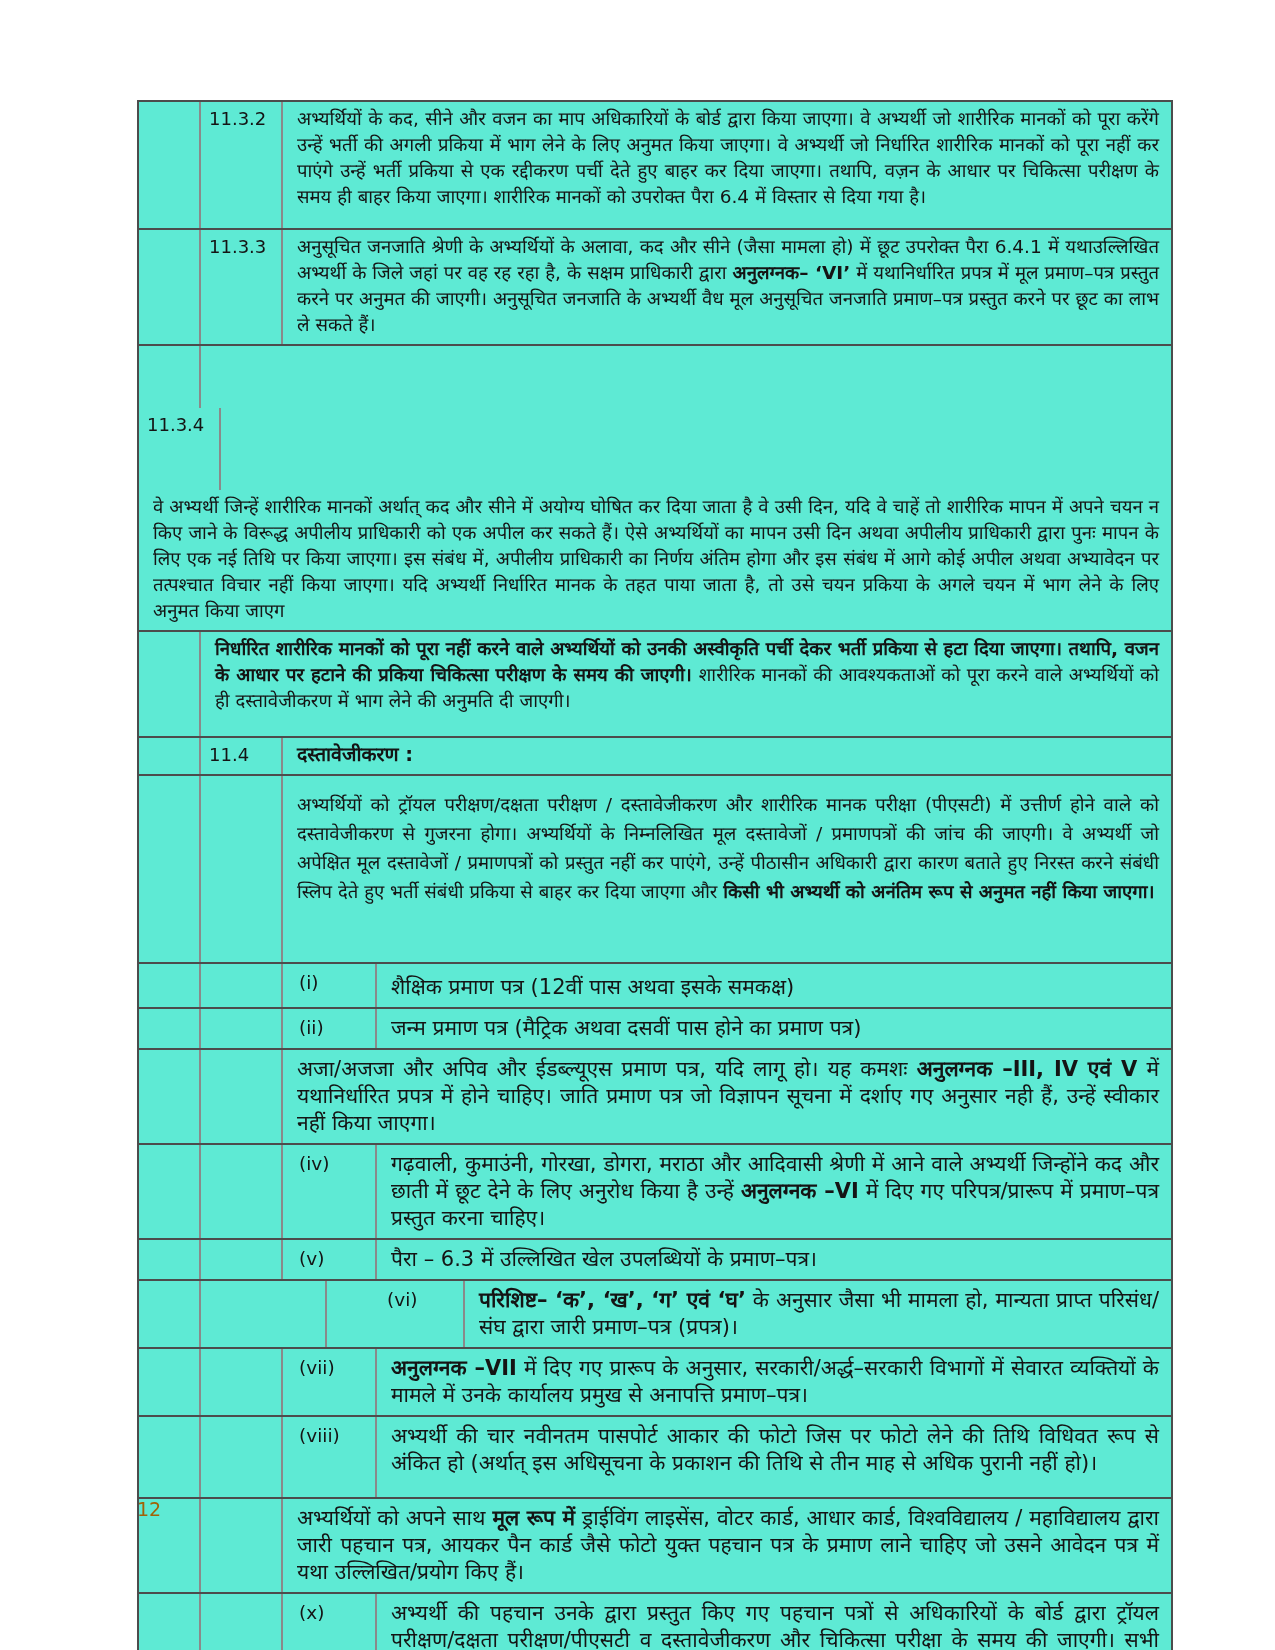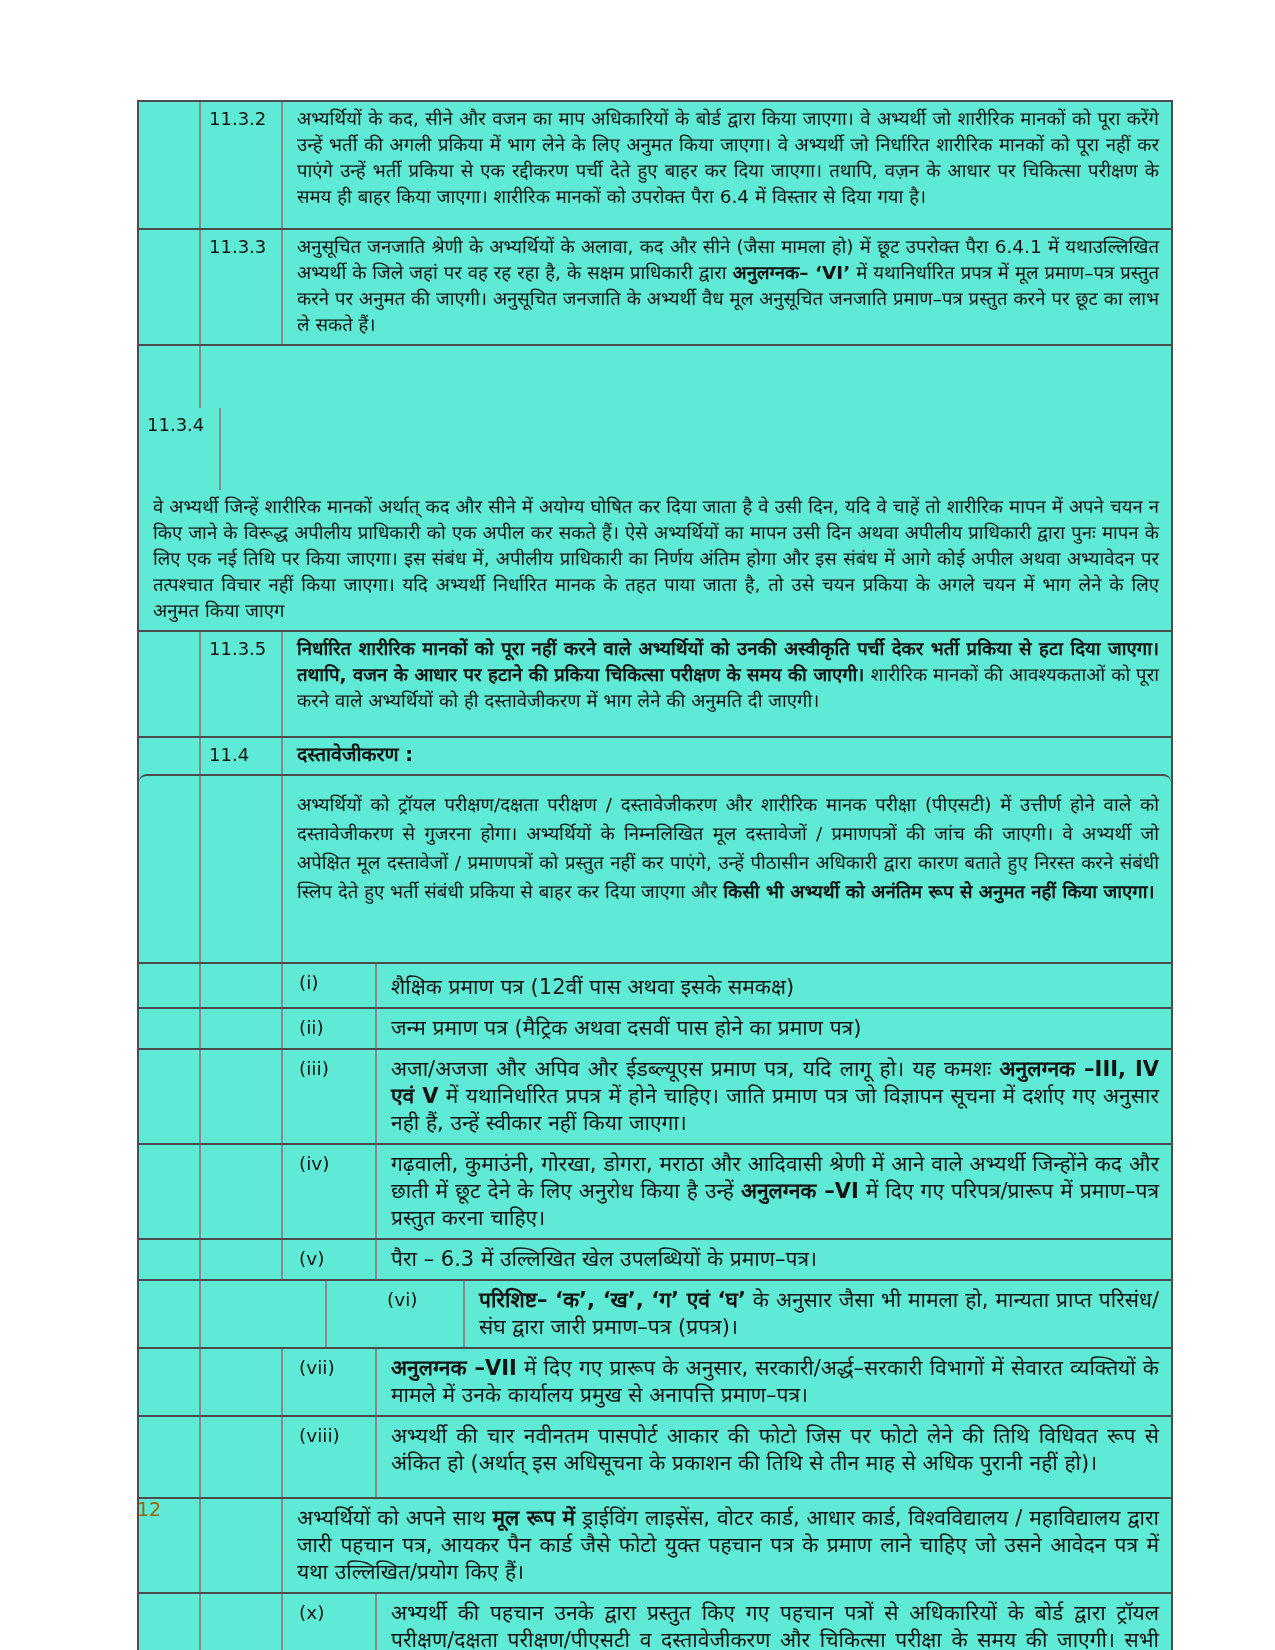--- a/index.html
+++ b/index.html
@@ -38,21 +38,21 @@
     padding: 6px 12px 6px 14px;
     font-size: 21px; line-height: 27px; text-align: justify;
   }
   .rich b, .rich .bseg { font-weight: bold; }
   
   .mr1 { min-height: 126px; }
   .mr2 { min-height: 104px; }
   .mr3 { min-height: 148px; flex-direction: column; }
   .mr4 { min-height: 106px; }
   .mr5 { min-height: 38px; }
-  .mr6 { min-height: 188px; border-radius: 8px; }
+  .mr6 { min-height: 188px; }
   .ir1  { min-height: 40px; }
   .ir2  { min-height: 28px; }
   .ir3  { min-height: 82px; }
   .ir4  { min-height: 85px; }
   .ir5  { min-height: 28px; }
   .ir6  { min-height: 57px; gap: 44px; }
   .ir7  { min-height: 57px; }
   .ir8  { min-height: 82px; }
   .ir9  { min-height: 82px; }
   .ir10 { min-height: 139px; }
@@ -80,21 +80,20 @@
   </div>
 
   <div class="trow mr3">
     <div class="c1"></div>
     <div class="c2">11.3.4</div>
     <div class="c3 rich"><span>वे अभ्यर्थी जिन्हें शारीरिक मानकों अर्थात् कद और सीने में अयोग्य घोषित कर दिया जाता है वे उसी दिन, यदि वे चाहें तो शारीरिक मापन में अपने चयन न किए जाने के विरूद्ध  अपीलीय प्राधिकारी को एक अपील कर सकते हैं। ऐसे अभ्यर्थियों का मापन उसी दिन अथवा  अपीलीय प्राधिकारी द्वारा पुनः मापन के लिए एक नई तिथि पर किया जाएगा। इस संबंध में, अपीलीय प्राधिकारी का निर्णय अंतिम होगा और इस संबंध में आगे कोई अपील अथवा अभ्यावेदन पर तत्पश्चात विचार नहीं किया जाएगा। यदि अभ्यर्थी निर्धारित मानक के तहत पाया जाता है, तो उसे चयन प्रकिया के अगले चयन में भाग लेने के लिए अनुमत किया जाएग</span></div>
   </div>
 
   <div class="trow mr4">
     <div class="c1"></div>
-    <div class="c2">11.3.5</div>
     <div class="c3 rich"><span class="bseg">निर्धारित शारीरिक मानकों को पूरा नहीं करने वाले अभ्यर्थियों को उनकी अस्वीकृति पर्ची देकर भर्ती प्रकिया से हटा दिया जाएगा। तथापि, वजन के आधार पर हटाने की प्रकिया चिकित्सा परीक्षण के समय की जाएगी। </span><span>शारीरिक मानकों की आवश्यकताओं को पूरा करने वाले अभ्यर्थियों को ही दस्तावेजीकरण में भाग लेने की अनुमति दी जाएगी।</span></div>
   </div>
 
   <div class="trow mr5">
     <div class="c1"></div>
     <div class="c2">11.4</div>
     <div class="c3 heading rich"><span class="bseg">दस्तावेजीकरण :</span></div>
   </div>
 
   <div class="trow mr6">
@@ -118,21 +117,20 @@
     <div class="c3 split">
       <div class="s1">(ii)</div>
       <div class="s2 rich"><span>जन्म प्रमाण पत्र (मैट्रिक अथवा दसवीं पास होने का प्रमाण पत्र)</span></div>
     </div>
   </div>
 
   <div class="trow ir3">
     <div class="c1"></div>
     <div class="c2"></div>
     <div class="c3 split">
-      <div class="s1">(iii)</div>
       <div class="s2 rich"><span>अजा/अजजा और अपिव और ईडब्ल्यूएस प्रमाण पत्र, यदि लागू हो। यह कमशः </span><span class="bseg">अनुलग्नक –III, IV एवं V</span><span> में यथानिर्धारित प्रपत्र में होने चाहिए। जाति प्रमाण पत्र जो विज्ञापन सूचना में दर्शाए गए अनुसार नही हैं, उन्हें स्वीकार नहीं किया जाएगा।</span></div>
     </div>
   </div>
 
   <div class="trow ir4">
     <div class="c1"></div>
     <div class="c2"></div>
     <div class="c3 split">
       <div class="s1">(iv)</div>
       <div class="s2 rich"><span>गढ़वाली, कुमाउंनी, गोरखा, डोगरा, मराठा और आदिवासी श्रेणी में आने वाले अभ्यर्थी जिन्होंने कद और छाती में छूट देने के लिए अनुरोध किया है उन्हें </span><span class="bseg">अनुलग्नक –VI</span><span> में दिए गए परिपत्र/प्रारूप में प्रमाण–पत्र प्रस्तुत करना चाहिए।</span></div>

